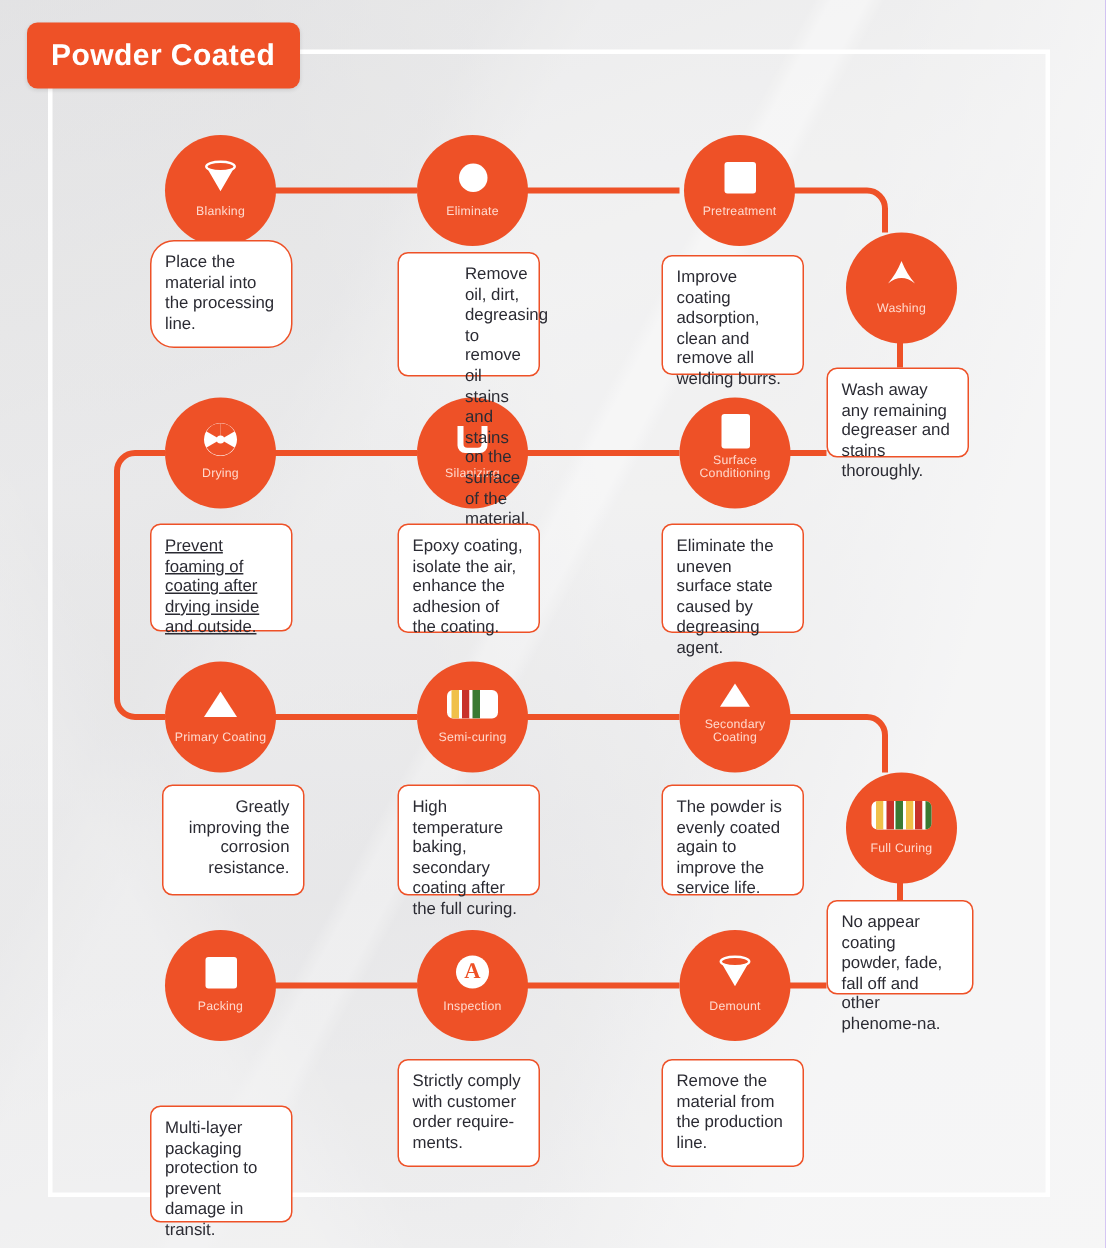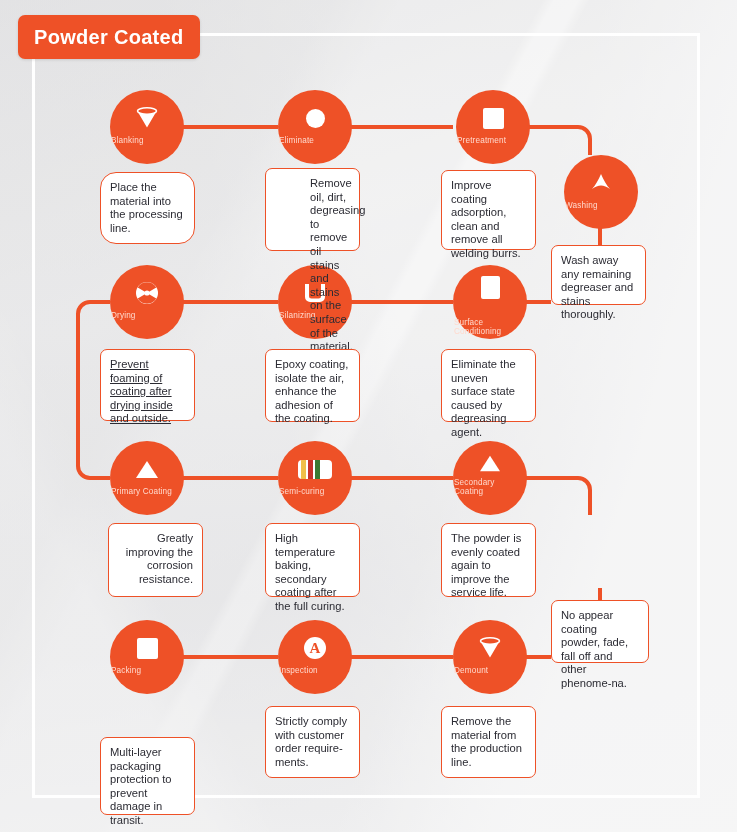--- a/index.html
+++ b/index.html
@@ -94,21 +94,21 @@
   }
   .node .glyph{
     height:38px;width:40px;
     margin-top:9px;
     display:flex;align-items:center;justify-content:center;
   }
   .node .nlabel{
     color:#ffd9cd;
     font-size:8.2px;
     line-height:9.4px;
-    text-align:left;
+    text-align:center;
     width:72px;
     margin-top:-1px;
     letter-spacing:.15px;
   }
   .node.two-line .glyph{margin-top:6px;height:32px;}
 
   
   .box{
     position:absolute;
     background:#ffffff;
@@ -185,21 +185,21 @@
 
   <div class="node" style="left:110px;top:90px;">
     <span class="glyph">
       <svg class="funnel" viewBox="0 0 26 26">
           <ellipse cx="13" cy="6" rx="9.5" ry="3.2" fill="none" stroke="#fff" stroke-width="1.6"></ellipse>
           <path d="M3.6,6.4 L13,22.5 L22.4,6.4 A9.5,3.2 0 0 1 3.6,6.4 Z" fill="#fff"></path>
         </svg>
     </span>
     <span class="nlabel">Blanking</span>
   </div>
-  <div class="box" style="left:100px;top:172px;width:95px;height:72px;border-radius:16px;">
+  <div class="box" style="left:100px;top:160px;width:95px;height:72px;border-radius:16px;">
     <span>Place the material into the processing line.</span>
   </div>
 
   <div class="node" style="left:278px;top:90px;">
     <span class="glyph">
         <span class="circle-dot"></span>
       </span>
     <span class="nlabel">Eliminate</span>
   </div>
   <div class="box" style="left:265px;top:168px;width:95px;height:83px;padding-left:44px;">
@@ -249,21 +249,21 @@
       <svg width="26" height="22" viewBox="0 0 26 22">
           <path d="M3,2 L3,15 A5,5 0 0 0 8,20 L18,20 A5,5 0 0 0 23,15 L23,2 L19,2 L19,14 A2.5,2.5 0 0 1 16.5,16.5 L9.5,16.5 A2.5,2.5 0 0 1 7,14 L7,2 Z" fill="#fff"></path>
         </svg>
     </span>
     <span class="nlabel">Silanizing</span>
   </div>
   <div class="box" style="left:265px;top:349px;width:95px;height:73px;">
     <span>Epoxy coating, isolate the air, enhance the adhesion of the coating.</span>
   </div>
 
-  <div class="node two-line" style="left:453px;top:265px;gap:16px;">
+  <div class="node two-line" style="left:453px;top:265px;">
     <span class="glyph">
         <span class="square tall"></span>
       </span>
     <span class="nlabel">Surface Conditioning</span>
   </div>
   <div class="box" style="left:441px;top:349px;width:95px;height:73px;">
     <span>Eliminate the uneven surface state caused by degreasing agent.</span>
   </div>
 
   <div class="node" style="left:110px;top:441px;">
@@ -299,20 +299,38 @@
       <svg width="24" height="20" viewBox="0 0 26 22">
           <path d="M13,3 L24,20 L2,20 Z" fill="#fff"></path>
         </svg>
     </span>
     <span class="nlabel">Secondary Coating</span>
   </div>
   <div class="box" style="left:441px;top:523px;width:95px;height:74px;">
     <span>The powder is evenly coated again to improve the service life.</span>
   </div>
 
+  <div class="node" style="left:564px;top:515px;">
+    <span class="glyph">
+      <span class="stripes" style="width:42px;">
+        <i style="flex:0 0 5px;background:#f0c04a"></i>
+        <i style="flex:0 0 1.5px;background:#fff"></i>
+        <i style="flex:0 0 5px;background:#c8322a"></i>
+        <i style="flex:0 0 1.5px;background:#fff"></i>
+        <i style="flex:0 0 5px;background:#3a7a33"></i>
+        <i style="flex:0 0 1.5px;background:#fff"></i>
+        <i style="flex:0 0 5px;background:#f0c04a"></i>
+        <i style="flex:0 0 1.5px;background:#fff"></i>
+        <i style="flex:0 0 5px;background:#c8322a"></i>
+        <i style="flex:0 0 1.5px;background:#fff"></i>
+        <i style="flex:0 0 5px;background:#3a7a33"></i>
+      </span>
+    </span>
+    <span class="nlabel">Full Curing</span>
+  </div>
   <div class="box" style="left:551px;top:600px;width:98px;height:63px;">
     <span>No appear coating powder, fade, fall off and other phenome-na.</span>
   </div>
 
   <div class="node" style="left:110px;top:620px;">
     <span class="glyph">
         <span class="square"></span>
       </span>
     <span class="nlabel">Packing</span>
   </div>

